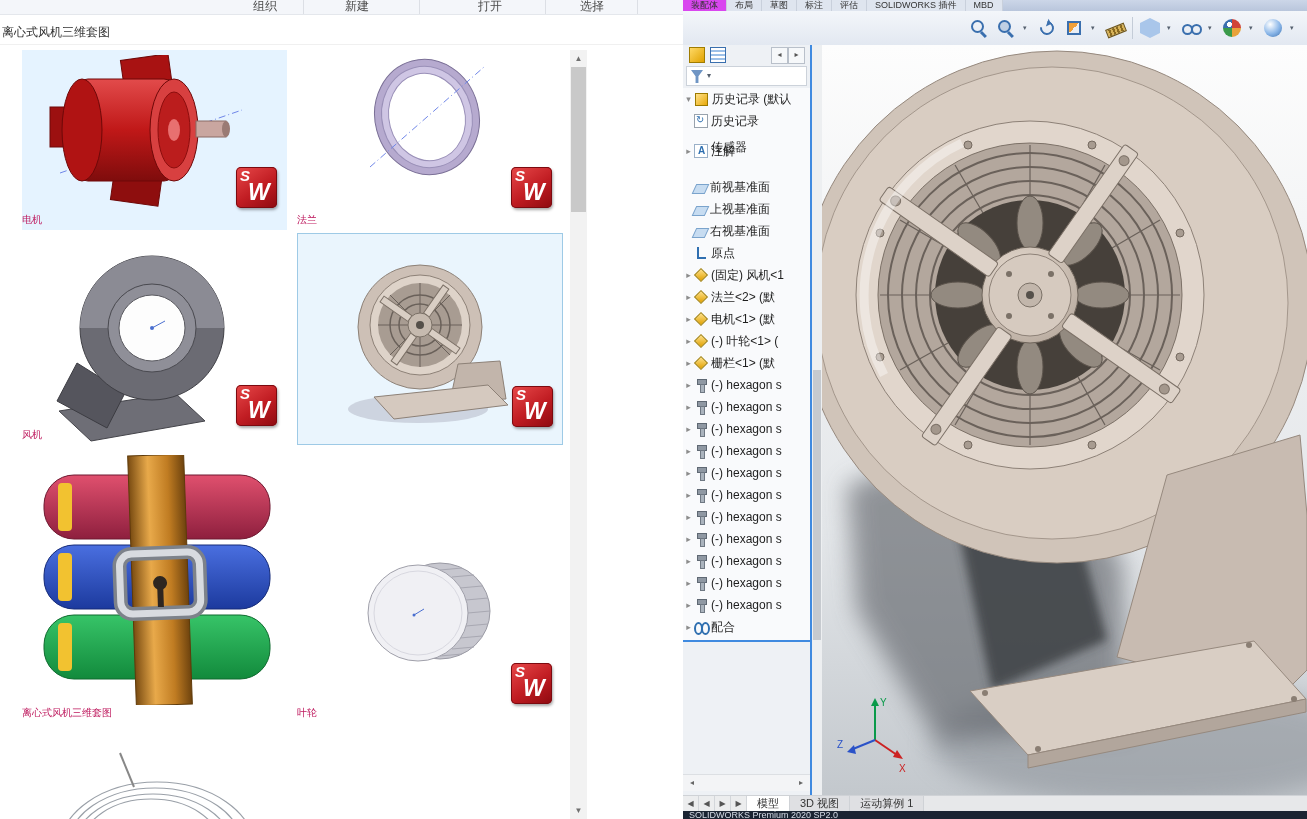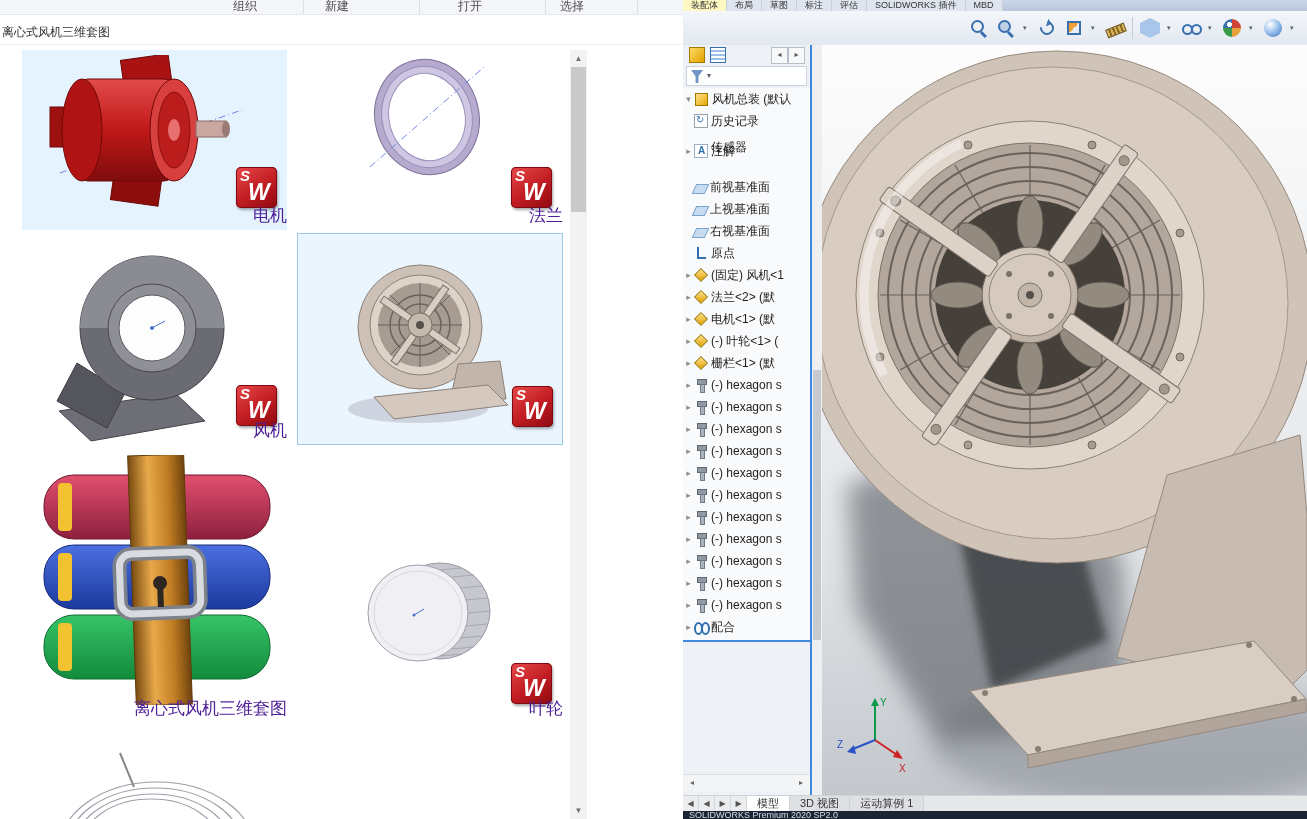--- a/index.html
+++ b/index.html
@@ -3,27 +3,27 @@
 <meta charset="utf-8">
 <style>
   html,body{margin:0;padding:0}
   body{width:1307px;height:819px;position:relative;overflow:hidden;
        font-family:"Liberation Sans","DejaVu Sans",sans-serif;background:#fff;color:#222}
   .abs{position:absolute}
 
   
   #explorer{position:absolute;left:0;top:0;width:683px;height:819px;background:#fff}
   .ex-ribbon{position:absolute;left:0;top:0;width:683px;height:14px;background:#f4f6fa;border-bottom:1px solid #e4e7ec}
-  .rib-label{position:absolute;top:0;width:64px;height:14px;line-height:13px;font-size:12px;color:#4b4b4b;overflow:hidden}
+  .rib-label{position:absolute;top:0;width:64px;height:14px;line-height:13px;font-size:12px;color:#4b4b4b;text-align:center;overflow:hidden}
   .rib-sep{position:absolute;top:0;width:1px;height:14px;background:#dcdfe5}
   .ex-title{position:absolute;left:2px;top:22px;height:20px;line-height:20px;font-size:12px;color:#333;white-space:nowrap}
   .ex-titlerow{position:absolute;left:0;top:44px;width:683px;height:1px;background:#f0f0f0}
 
   .tile{position:absolute;box-sizing:border-box}
-  .tile .tlabel{position:absolute;left:0;bottom:3px;width:100%;text-align:right;font-size:17px;color:#4c1d95;white-space:nowrap;overflow:hidden}
+  .tile .tlabel{position:absolute;left:0;bottom:3px;width:100%;text-align:left;font-size:10px;color:#be185d;white-space:nowrap;overflow:hidden}
   .thumb{position:absolute}
   #tile1{left:22px;top:50px;width:265px;height:180px;background:#e5f3ff}
   #tile2{left:297px;top:50px;width:266px;height:180px}
   #tile3{left:22px;top:233px;width:265px;height:212px}
   #tile4{left:297px;top:233px;width:266px;height:212px;background:#eaf5fd;border:1px solid #9ecae6}
   #tile5{left:22px;top:450px;width:265px;height:273px}
   #tile6{left:297px;top:450px;width:266px;height:273px}
   #tile7{left:22px;top:733px;width:265px;height:86px;overflow:hidden}
 
   .badge{position:absolute;width:41px;height:41px;border-radius:5px;
@@ -35,21 +35,21 @@
   #ex-scroll{position:absolute;left:570px;top:50px;width:17px;height:769px;background:#f2f2f2}
   .sb-btn{position:absolute;left:0;width:17px;height:17px;color:#707070;font-size:8px;line-height:17px;text-align:center;background:#f2f2f2}
   .sb-btn.up::before{content:"▲"}
   .sb-btn.down::before{content:"▼"}
   #ex-thumb{position:absolute;left:1px;top:17px;width:15px;height:145px;background:#c9c9c9}
 
   
   #sw{position:absolute;left:683px;top:0;width:624px;height:819px;background:#e9edf4;border-left:1px solid #9aa3af;box-sizing:border-box}
   .sw-tabbar{position:absolute;left:683px;top:0;width:624px;height:11px;background:#dfe5ef;border-bottom:1px solid #c2cad8;display:flex;overflow:hidden}
   .sw-tab{font-size:9px;line-height:11px;padding:0 8px;color:#333;border-right:1px solid #c9d0dc;white-space:nowrap;background:#dfe5ef}
-  .sw-tab.active{background:#fef9c3}
+  .sw-tab.active{background:#d946ef}
   .sw-tabfill{flex:1;background:linear-gradient(#ccd6e8,#b9c6dc)}
 
   .sw-toolbar{position:absolute;left:683px;top:11px;width:624px;height:34px;background:linear-gradient(#f3f6fa,#e2e8f1);border-bottom:1px solid #cdd3dd}
   .hud{position:absolute;right:10px;top:6px;display:flex;gap:7px;align-items:center}
   .hicon{width:20px;height:20px;position:relative;display:inline-block}
   .hcaret{width:7px;font-size:7px;color:#55606e;line-height:20px;display:inline-block}
   .hicon.mag::before{content:"";position:absolute;left:2px;top:2px;width:9px;height:9px;border:2px solid #3a6fae;border-radius:50%}
   .hicon.mag::after{content:"";position:absolute;left:13px;top:13px;width:7px;height:3px;background:#3a6fae;transform:rotate(45deg);transform-origin:0 0}
   .hicon.mag2::before{content:"";position:absolute;left:2px;top:2px;width:9px;height:9px;border:2px solid #3a6fae;border-radius:50%;background:rgba(58,111,174,.25)}
   .hicon.mag2::after{content:"";position:absolute;left:13px;top:13px;width:7px;height:3px;background:#3a6fae;transform:rotate(45deg);transform-origin:0 0}
@@ -365,21 +365,21 @@
 </div>
 <div class="fm-filter">
   <span class="funnel"></span>
   <span class="fcaret">▾</span>
 </div>
 
 <div id="fm-tree">
   <div class="trow" style="top:0px">
       <span class="texp open"></span>
       <span class="tic tic-assembly"></span>
-      <span class="tlab">风机总装 (默认</span>
+      <span class="tlab">历史记录 (默认</span>
     </div>
   <div class="trow" style="top:22px">
       <span class="texp"></span>
       <span class="tic tic-history"></span>
       <span class="tlab">历史记录</span>
     </div>
   <div class="trow" style="top:48px">
       <span class="texp" actable="false"></span>
       <span class="tic tic-sensors"></span>
       <span class="tlab">传感器</span>

